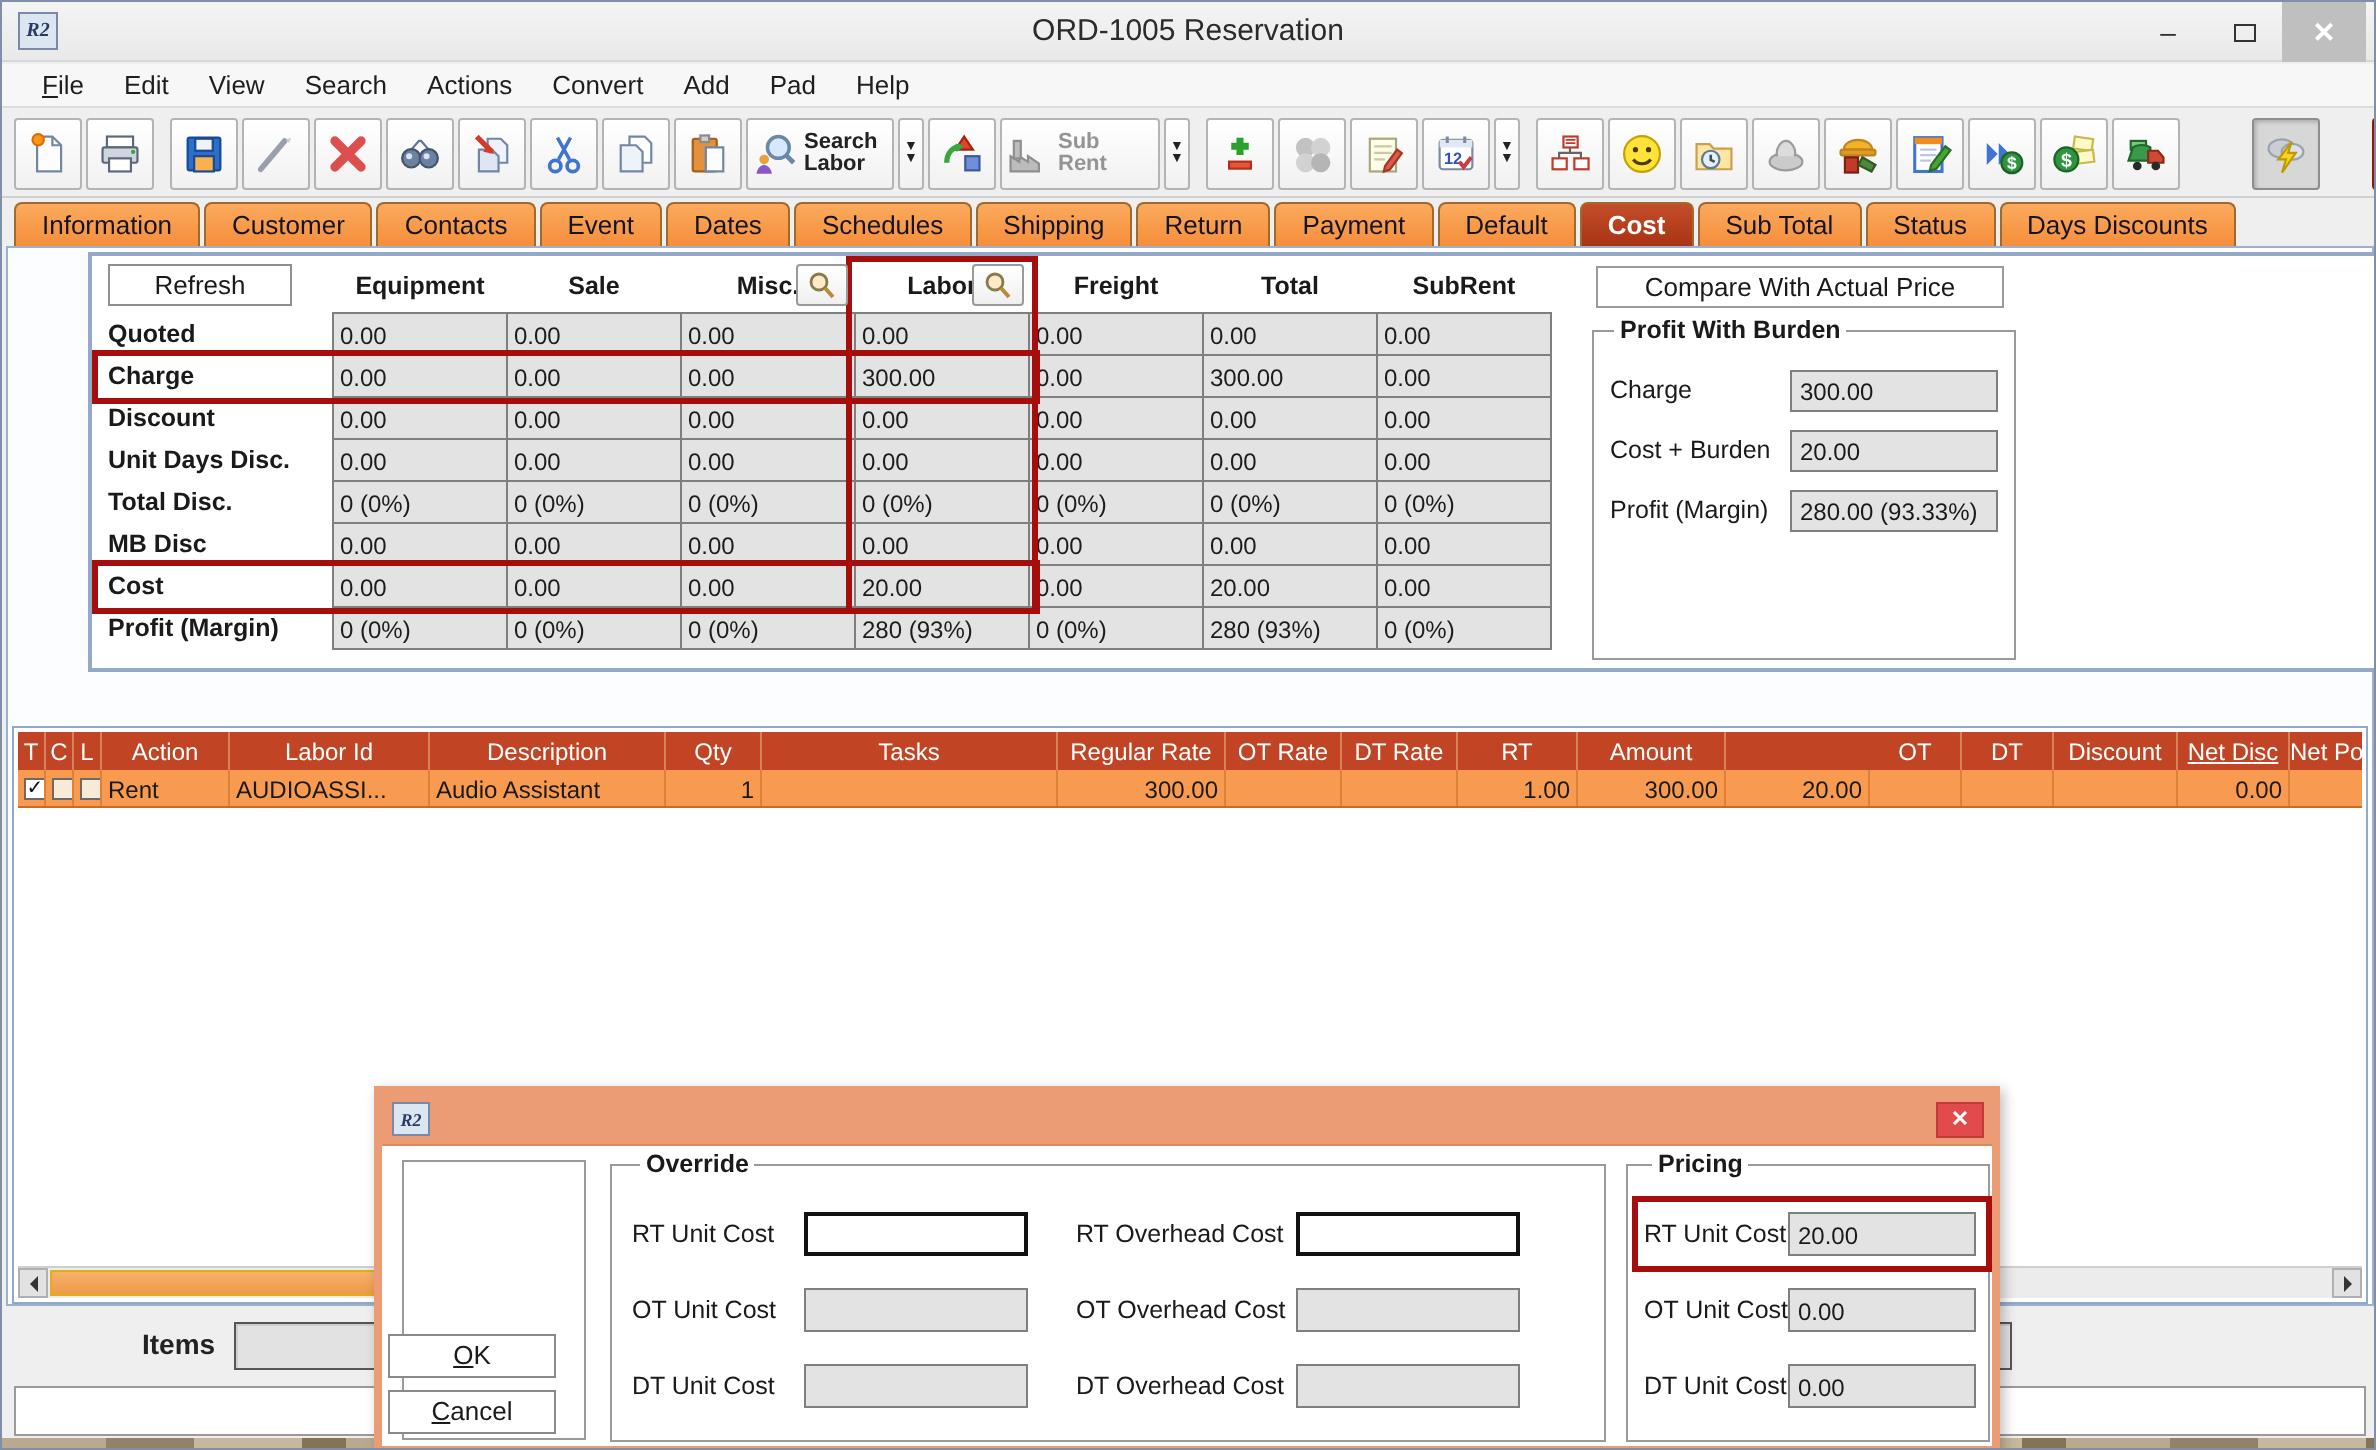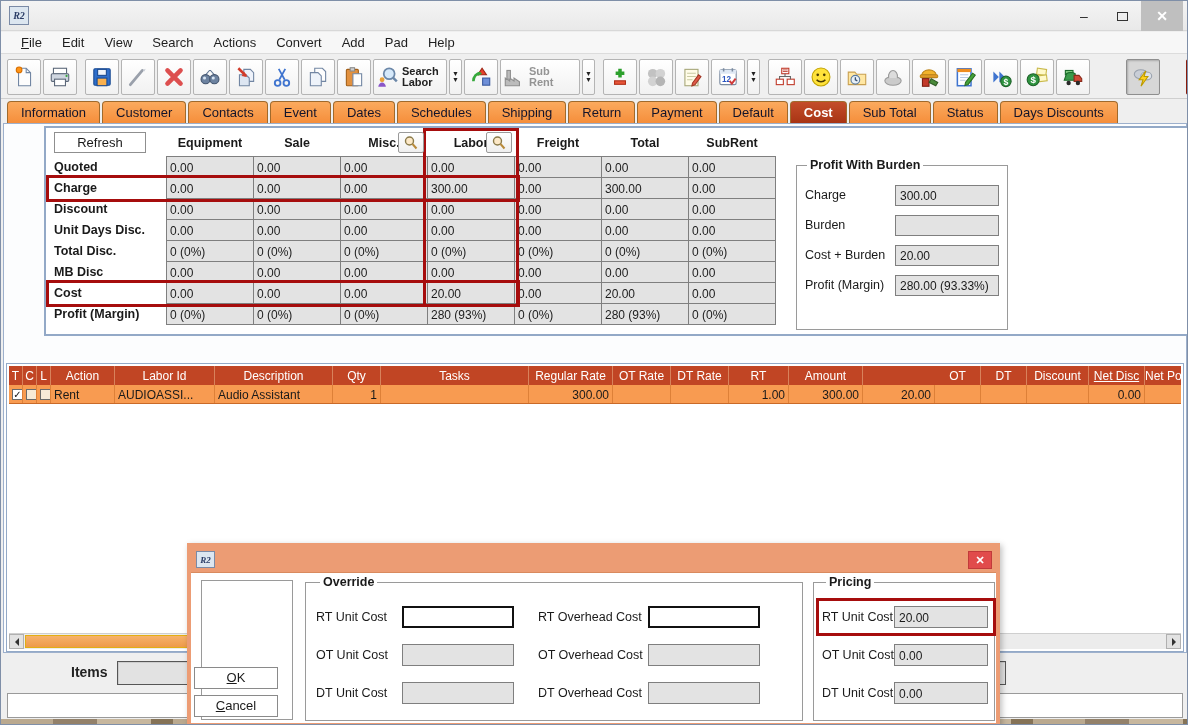--- a/index.html
+++ b/index.html
@@ -144,20 +144,21 @@
   #bottom-strip { position:absolute; left:0; top:718px; width:100%; height:7px;
     background:repeating-linear-gradient(90deg,#baa98f 0 52px,#93816a 52px 96px,#c7b79e 96px 150px,#857357 150px 172px);}
 </style>
 </head>
 <body>
 
 <div id="app">
 
   <div id="titlebar">
     <div id="app-badge">R2</div>
+    <div id="win-title">ORD-1005 Reservation</div>
     <div id="win-controls">
       <div class="win-btn">–</div>
       <div class="win-btn max">
           <span></span>
         </div>
       <div class="win-btn close">✕</div>
     </div>
   </div>
 
   <div id="menubar">
@@ -564,30 +565,27 @@
       <div class="mag-btn" style="left:440px">
         <svg width="16" height="16" viewBox="0 0 16 16">
             <circle cx="6.5" cy="6" r="4" fill="#fde9c8" stroke="#8a7a4a" stroke-width="1.4"></circle>
             <line x1="9.5" y1="9" x2="13.5" y2="13.5" stroke="#b98a3a" stroke-width="2"></line>
           </svg>
       </div>
       <div class="red-box" id="hl-col"></div>
       <div class="red-box" id="hl-charge"></div>
       <div class="red-box" id="hl-cost"></div>
 
+      <div id="compare-btn">Compare With Actual Price</div>
       <fieldset id="burden-group">
         <legend>Profit With Burden</legend>
         <div id="burden-rows">
             <div class="b-row">
               <span class="b-label">Charge</span>
               <div class="fld">300.00</div>
-            </div>
-            <div class="b-row">
-              <span class="b-label">Burden</span>
-              <div class="fld"></div>
             </div>
             <div class="b-row">
               <span class="b-label">Cost + Burden</span>
               <div class="fld">20.00</div>
             </div>
             <div class="b-row">
               <span class="b-label">Profit (Margin)</span>
               <div class="fld">280.00 (93.33%)</div>
             </div>
           </div>

